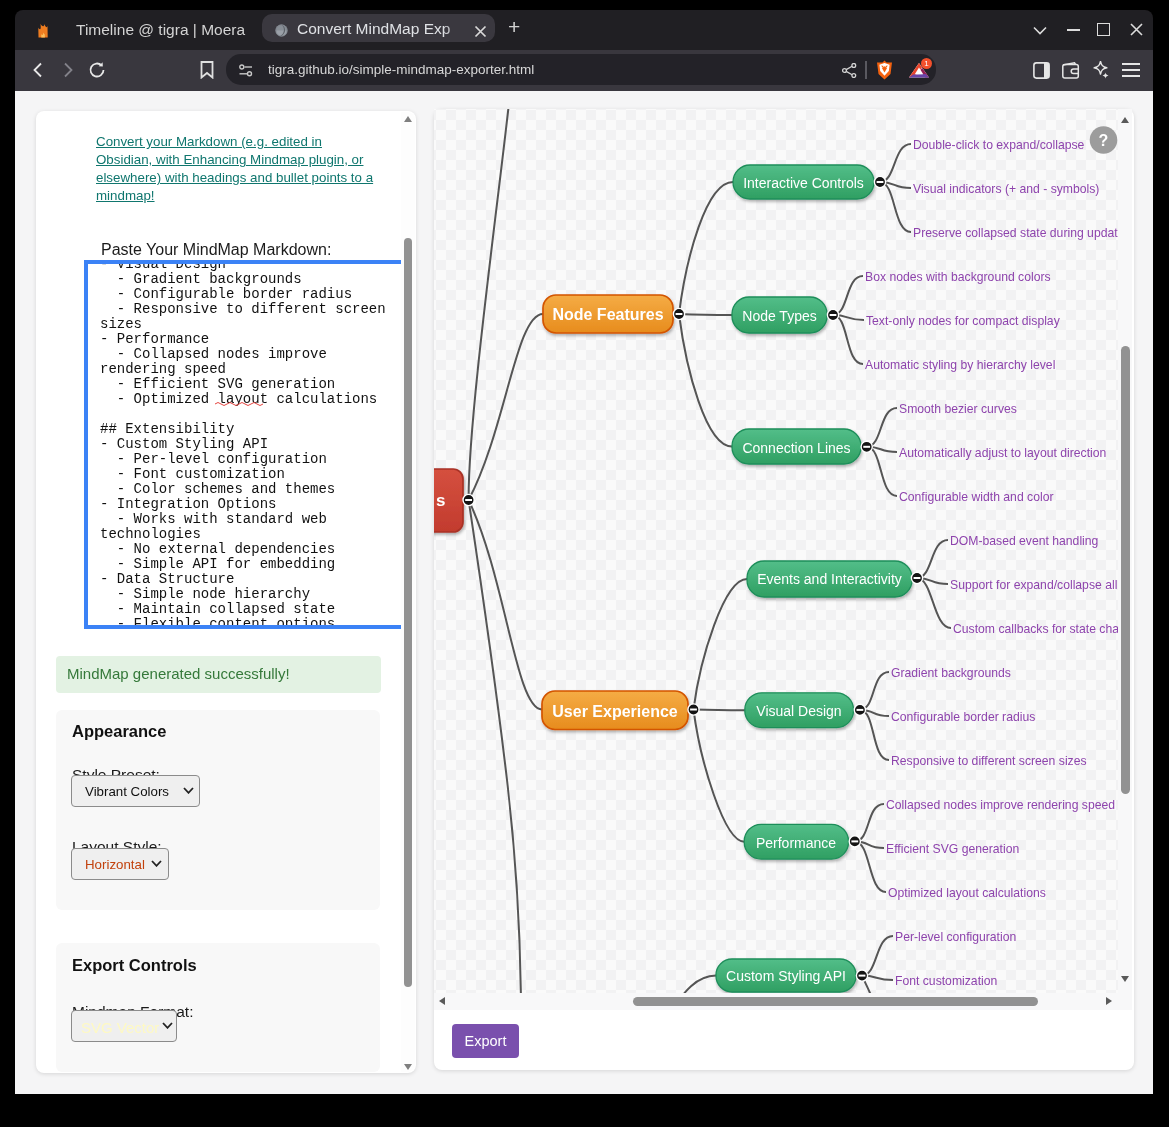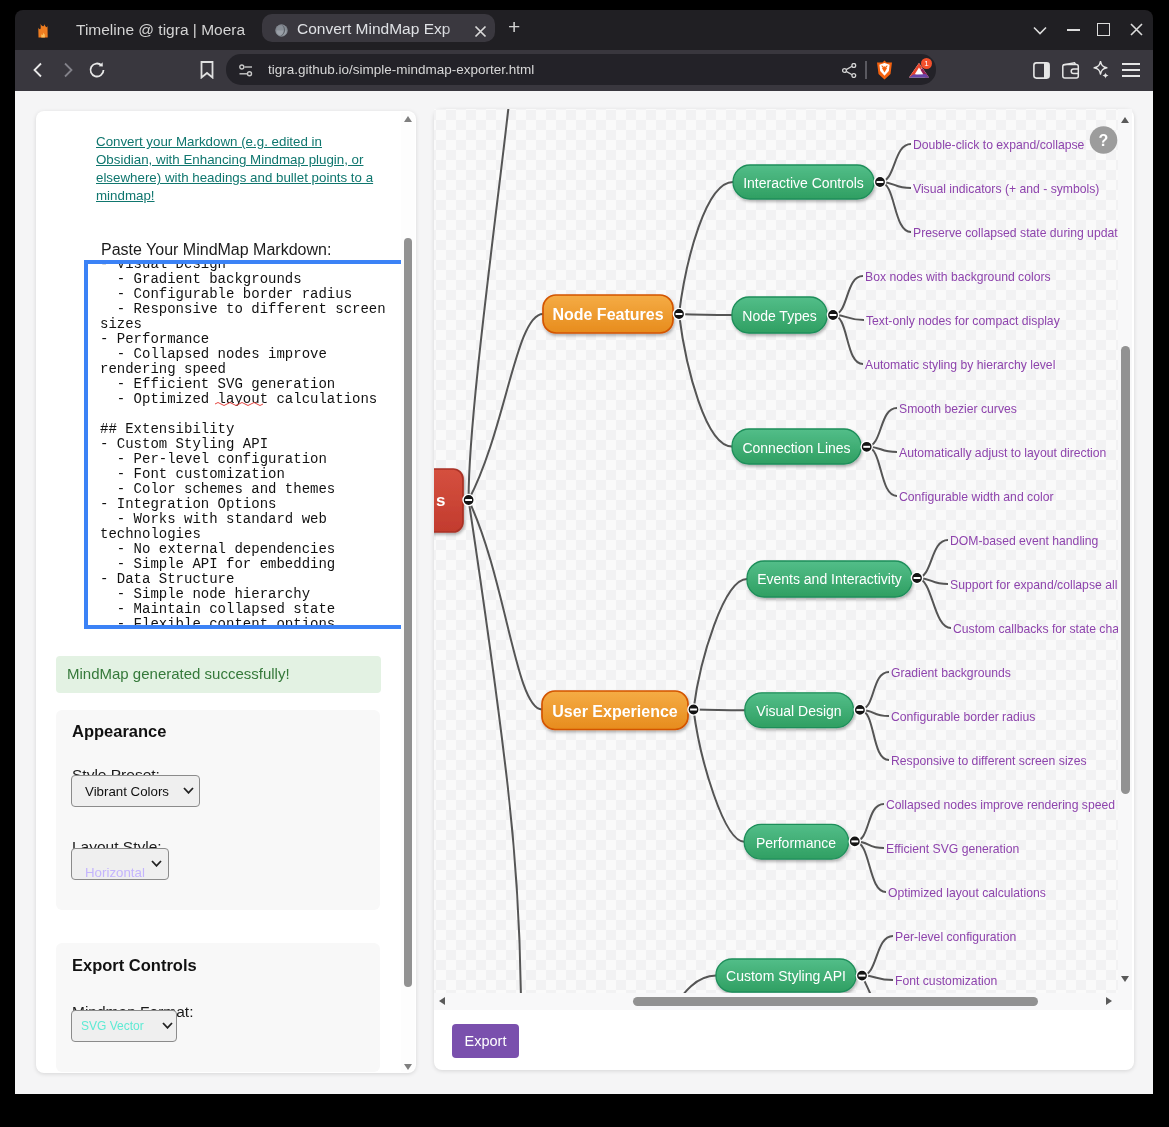--- a/index.html
+++ b/index.html
@@ -183,26 +183,26 @@
 </div>
 <div class="abs" id="succ"></div>
 <div class="abs" id="succtext">MindMap generated successfully!</div>
 <div class="abs sect" id="sect1"></div>
 <div class="abs h3" style="left:72px;top:722px;text-align:center;">Appearance</div>
 <div class="abs lbl" style="left:72px;top:748px;">Style Preset:</div>
 <div class="abs sel" style="left:71px;top:775px;width:129px;height:32px;"></div>
 <div class="abs" style="left:85px;top:784px;font-size:13.3px;color:#111;">Vibrant Colors</div>
 <div class="abs lbl" style="left:72px;top:820px;">Layout Style:</div>
 <div class="abs sel" style="left:71px;top:848px;width:98px;height:32px;"></div>
-<div class="abs" style="left:85px;top:857px;font-size:13.3px;color:#c4b5fd;margin-top:8px;">Horizontal</div>
+<div class="abs" style="left:85px;top:857px;font-size:13.3px;color:#c2410c;">Horizontal</div>
 <div class="abs sect" id="sect2"></div>
 <div class="abs h3" style="left:72px;top:956px;">Export Controls</div>
 <div class="abs lbl" style="left:72px;top:985px;">Mindmap Format:</div>
 <div class="abs sel" style="left:71px;top:1010px;width:106px;height:32px;"></div>
-<div class="abs" style="left:81px;top:1019px;font-size:12px;color:#5eead4;">SVG Vector</div>
+<div class="abs" style="left:81px;top:1019px;font-size:15px;color:#fef9c3;">SVG Vector</div>
 
 <svg class="abs" style="left:183px;top:787px;" width="11" height="7" viewBox="0 0 11 7">
     <path d="M1 1 L5.5 5.8 L10 1" fill="none" stroke="#222" stroke-width="1.8"></path>
   </svg>
 <svg class="abs" style="left:151px;top:860px;" width="11" height="7" viewBox="0 0 11 7">
     <path d="M1 1 L5.5 5.8 L10 1" fill="none" stroke="#222" stroke-width="1.8"></path>
   </svg>
 <svg class="abs" style="left:162px;top:1022px;" width="11" height="7" viewBox="0 0 11 7">
     <path d="M1 1 L5.5 5.8 L10 1" fill="none" stroke="#222" stroke-width="1.8"></path>
   </svg>

